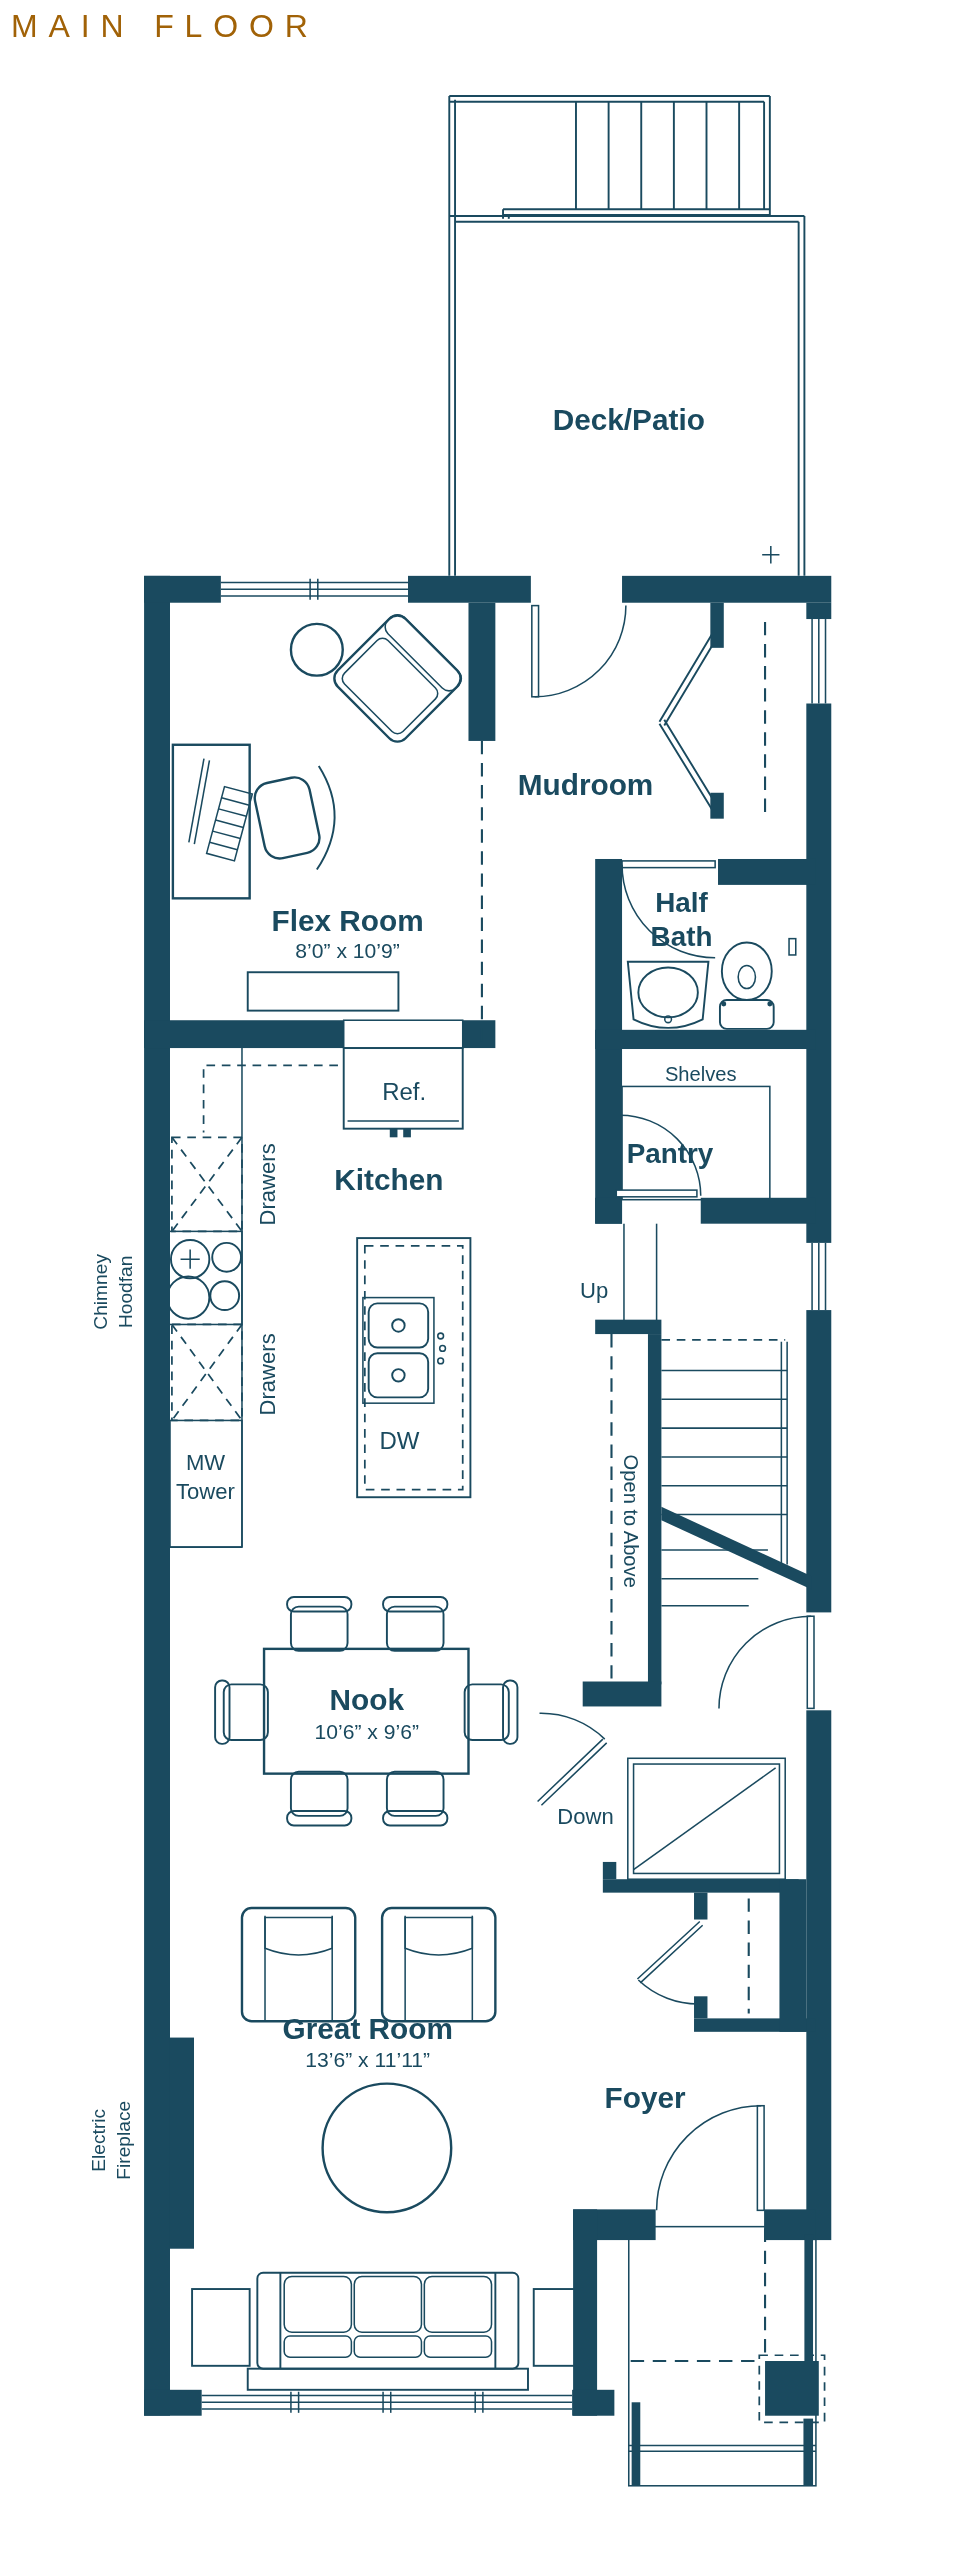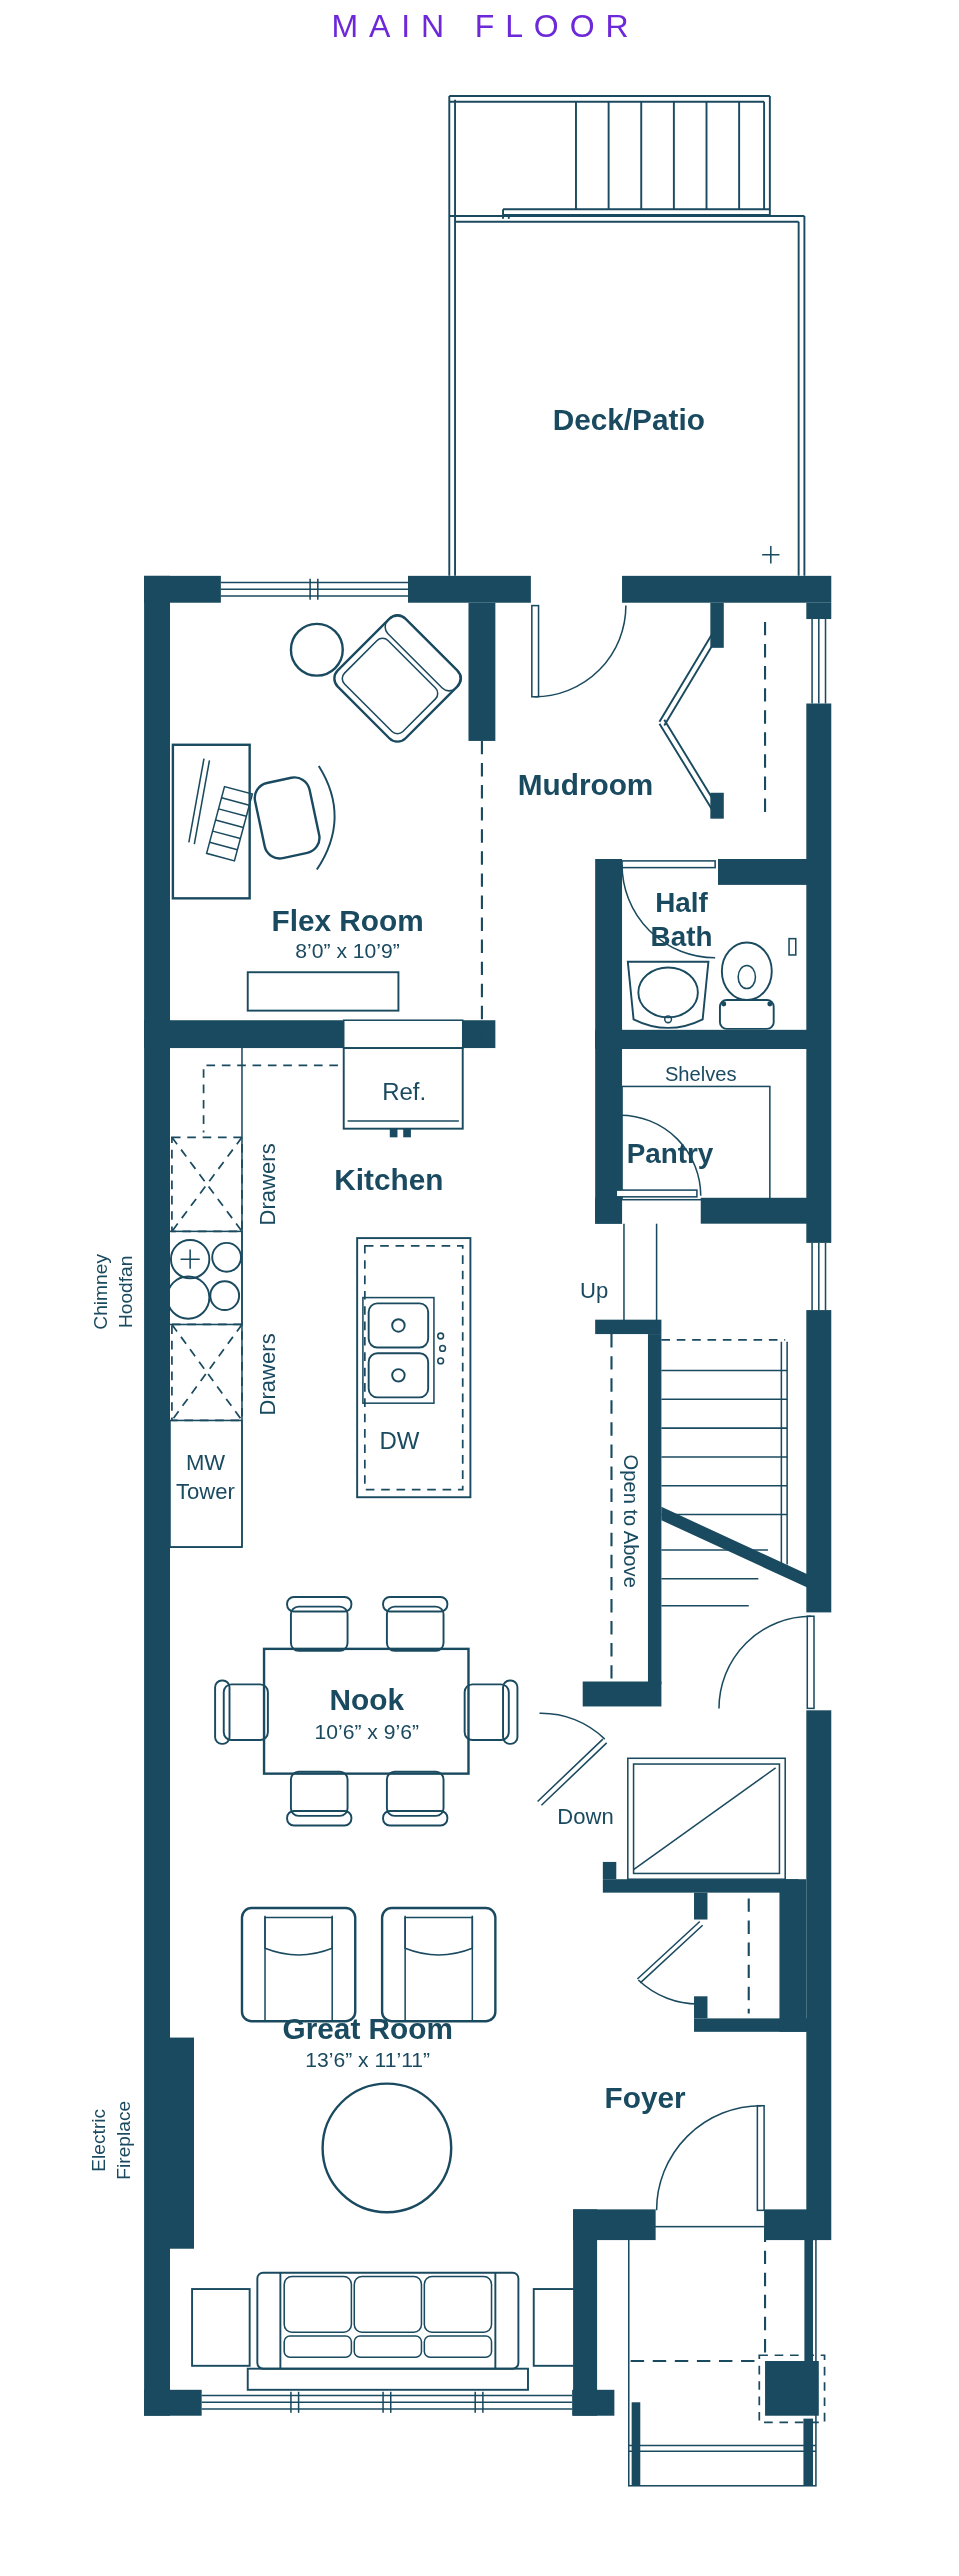--- a/index.html
+++ b/index.html
@@ -1,19 +1,19 @@
 <!DOCTYPE html>
 <html><head>
 <meta charset="utf-8">
 <style>
   html,body{margin:0;padding:0;background:#fff;}
   .canvas{position:relative;width:960px;height:2576px;background:#fff;overflow:hidden;
           font-family:"Liberation Sans", sans-serif;}
-  .plan-title{position:absolute;top:7.7px;left:0;width:100%;text-align:center;
-      font-size:32px;font-weight:500;letter-spacing:0.34em;color:#6d28d9;text-indent:0.34em;}
+  .plan-title{position:absolute;top:7.7px;left:0;width:100%;text-align:left;
+      font-size:32px;font-weight:500;letter-spacing:0.34em;color:#a16207;text-indent:0.34em;}
   svg{position:absolute;left:0;top:0;}
   svg text{fill:#1A4A5F;font-family:"Liberation Sans", sans-serif;}
   .room{font-size:31px;font-weight:600;}
   .room-sm{font-size:29px;font-weight:600;}
   .dims{font-size:22px;font-weight:400;}
   .lbl{font-size:23px;font-weight:400;}
   .lbl-sm{font-size:21px;font-weight:400;}
   .fixture{font-size:25px;font-weight:400;}
   .callout{font-size:20px;font-weight:400;}
   .halo{paint-order:stroke;stroke:#ffffff;stroke-width:8px;}

